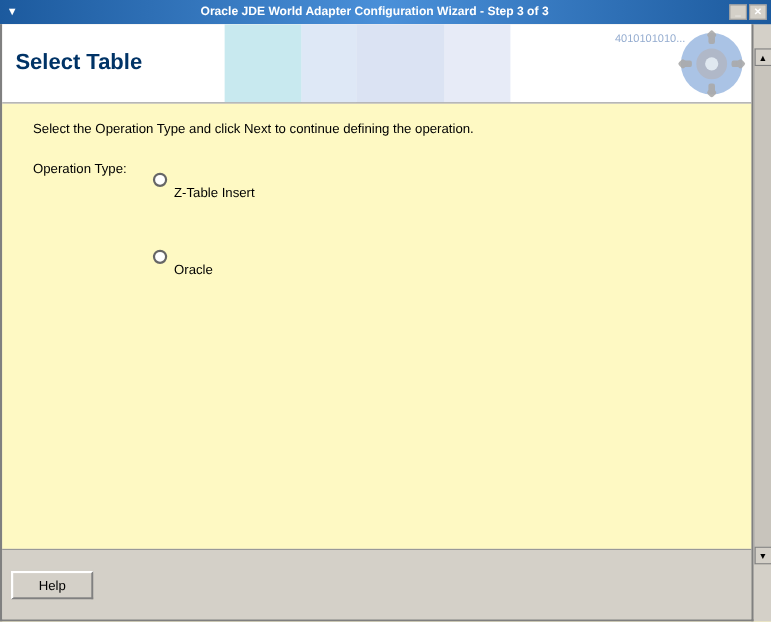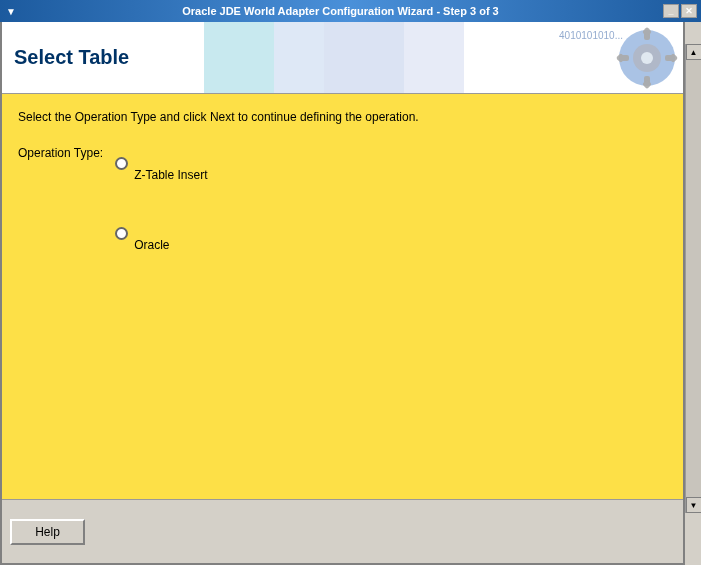--- a/index.html
+++ b/index.html
@@ -121,32 +121,32 @@
       right: 4px;
       top: 4px;
       width: 64px;
       height: 64px;
       z-index: 3;
     }
 
     
     .content {
       flex: 1;
-      padding: 16px 12px 8px 16px;
-      background: #fde047;
+      padding: 16px 12px 8px 28px;
+      background: #fef9c3;
     }
     .description {
       font-size: 12px;
       color: #000;
       margin-bottom: 20px;
     }
     .operation-row {
       display: flex;
       align-items: flex-start;
-      gap: 12px;
+      gap: 24px;
     }
     .operation-label {
       font-size: 12px;
       color: #000;
       padding-top: 2px;
       white-space: nowrap;
     }
     .radio-options {
       display: flex;
       flex-direction: column;

